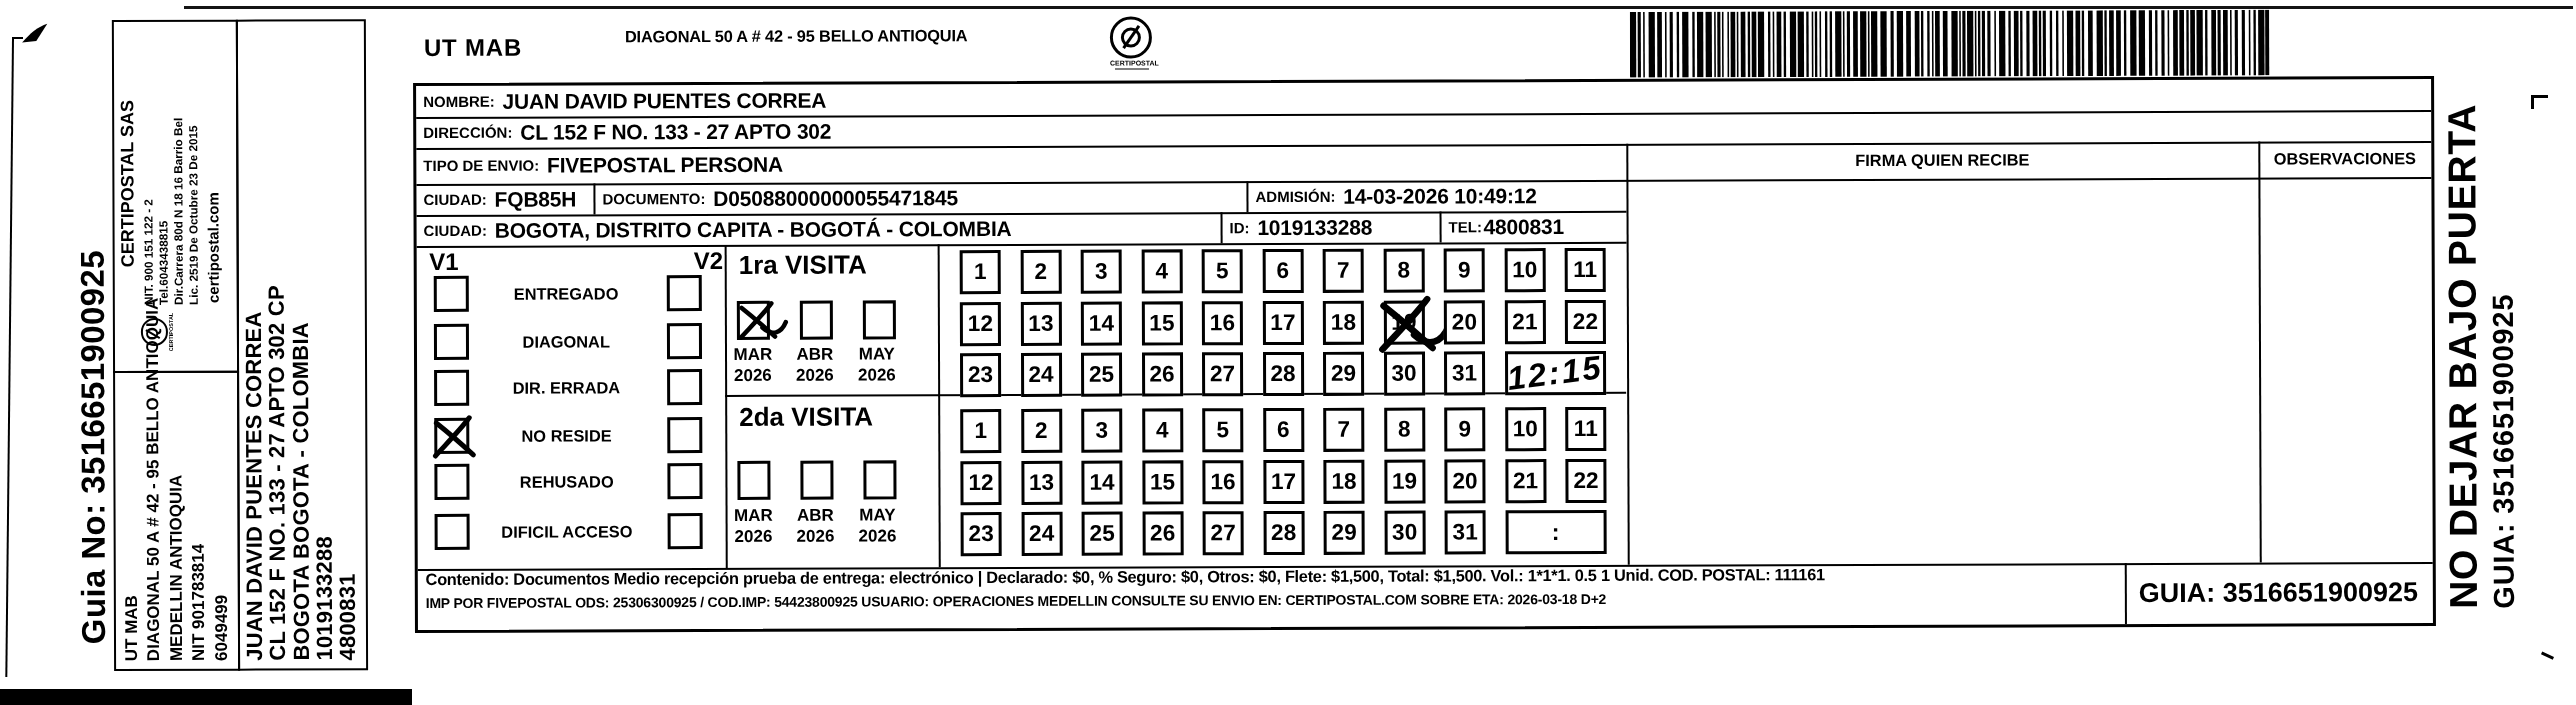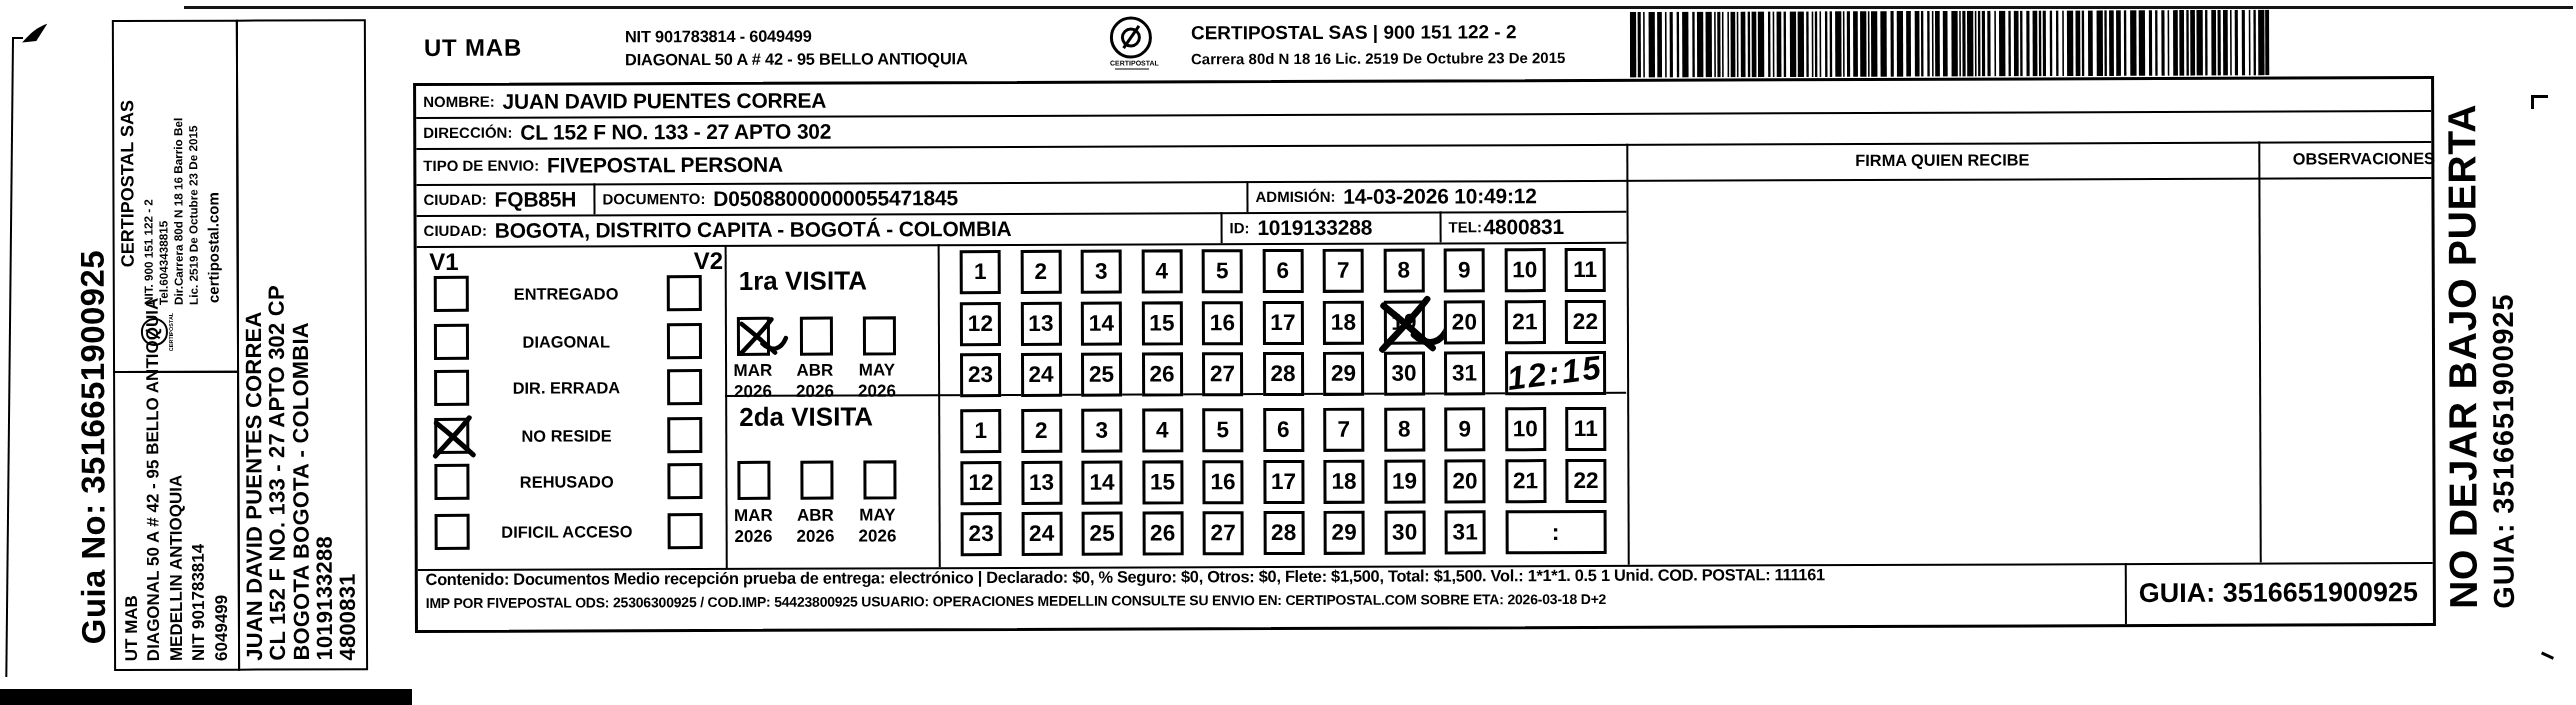--- a/index.html
+++ b/index.html
@@ -135,33 +135,28 @@
             <div class="recipient-line">CL 152 F NO. 133 - 27 APTO 302 CP</div>
             <div class="recipient-line">BOGOTA BOGOTA - COLOMBIA</div>
             <div class="recipient-line">1019133288</div>
             <div class="recipient-line">4800831</div>
           </div>
       </div>
     </div>
 
     <div class="abs brand" style="left:425px;top:31px;">UT MAB</div>
     <div class="abs hdr-small" style="left:626px;top:23.4px;">
-      <div>NIT 901783814 - 6049499</div>
       <div>DIAGONAL 50 A # 42 - 95  BELLO  ANTIOQUIA</div>
     </div>
     <div class="abs" style="left:1111px;top:15.6px;width:44px;">
       <div class="logo-circle">
           <div class="logo-core"></div>
         </div>
       <div class="logo-cap">CERTIPOSTAL</div>
       <div class="logo-squig"></div>
-    </div>
-    <div class="abs" style="left:1192px;top:22px;">
-      <div class="company-line">CERTIPOSTAL SAS | 900 151 122 - 2</div>
-      <div class="license-line">Carrera 80d N 18 16  Lic. 2519 De Octubre 23 De 2015</div>
     </div>
     <svg id="barcode-svg" class="abs" style="left:1631px;top:12.5px;" width="640" height="66" viewBox="0 0 820 84">
         <rect x="0" y="0" width="8" height="84" fill="#000"></rect>
         <rect x="10" y="0" width="4" height="84" fill="#000"></rect>
         <rect x="17" y="0" width="2" height="84" fill="#000"></rect>
         <rect x="24" y="0" width="8" height="84" fill="#000"></rect>
         <rect x="35" y="0" width="6" height="84" fill="#000"></rect>
         <rect x="45" y="0" width="2" height="84" fill="#000"></rect>
         <rect x="51" y="0" width="4" height="84" fill="#000"></rect>
         <rect x="60" y="0" width="3" height="84" fill="#000"></rect>
@@ -311,21 +306,21 @@
       <div class="frow" style="left:806px;top:129px;width:217px;height:31px;">
         <span class="flabel">ID:</span>
         <span class="fvalue">1019133288</span>
       </div>
       <div class="frow" style="left:1025px;top:129px;width:184px;height:31px;gap:1.6px;">
         <span class="flabel">TEL:</span>
         <span class="fvalue">4800831</span>
       </div>
 
       <div class="cell-center" style="left:1210px;top:62px;width:632px;height:35px;">FIRMA QUIEN RECIBE</div>
-      <div class="cell-center" style="left:1842px;top:62px;width:173px;height:35px;padding-left:19px;">OBSERVACIONES</div>
+      <div class="cell-center" style="left:1842px;top:62px;width:173px;height:35px;">OBSERVACIONES</div>
       <div class="abs" style="left:1212px;top:100px;width:628px;height:381px;"></div>
       <div class="abs" style="left:1844px;top:100px;width:169px;height:381px;"></div>
 
       <div class="abs" id="status-panel" style="left:0;top:160px;width:308px;height:323px;">
         <div class="vhdr" style="left:12.5px;top:1.6px;">V1</div>
         <div class="vhdr" style="left:236px;top:1.6px;margin-left:41px;">V2</div>
         <div id="status-rows">
             <div class="status-row" style="top: 30px;">
               <div class="cb v1"></div>
               <div class="status-label">ENTREGADO</div>
@@ -357,21 +352,21 @@
               <div class="cb v2"></div>
             </div>
             <div class="status-row" style="top: 268px;">
               <div class="cb v1"></div>
               <div class="status-label">DIFICIL ACCESO</div>
               <div class="cb v2"></div>
             </div>
           </div>
       </div>
 
-      <div class="abs" id="visit1-panel" style="left:311px;top:176px;width:206px;height:150px;">
+      <div class="abs" id="visit1-panel" style="left:311px;top:160px;width:206px;height:150px;">
         <div class="visit-title">1ra VISITA</div>
         <div class="month-row" style="top:56px;" id="v1-months">
             <div class="month-box">
               <svg viewBox="0 0 100 100" class="xmark">
                 <path d="M14 20 C34 36 62 60 88 84"></path>
                 <path d="M80 10 C62 34 36 60 12 86"></path>
                 <path d="M60 64 C82 84 102 76 112 52"></path>
               </svg>
             </div>
             <div class="month-box"></div>

